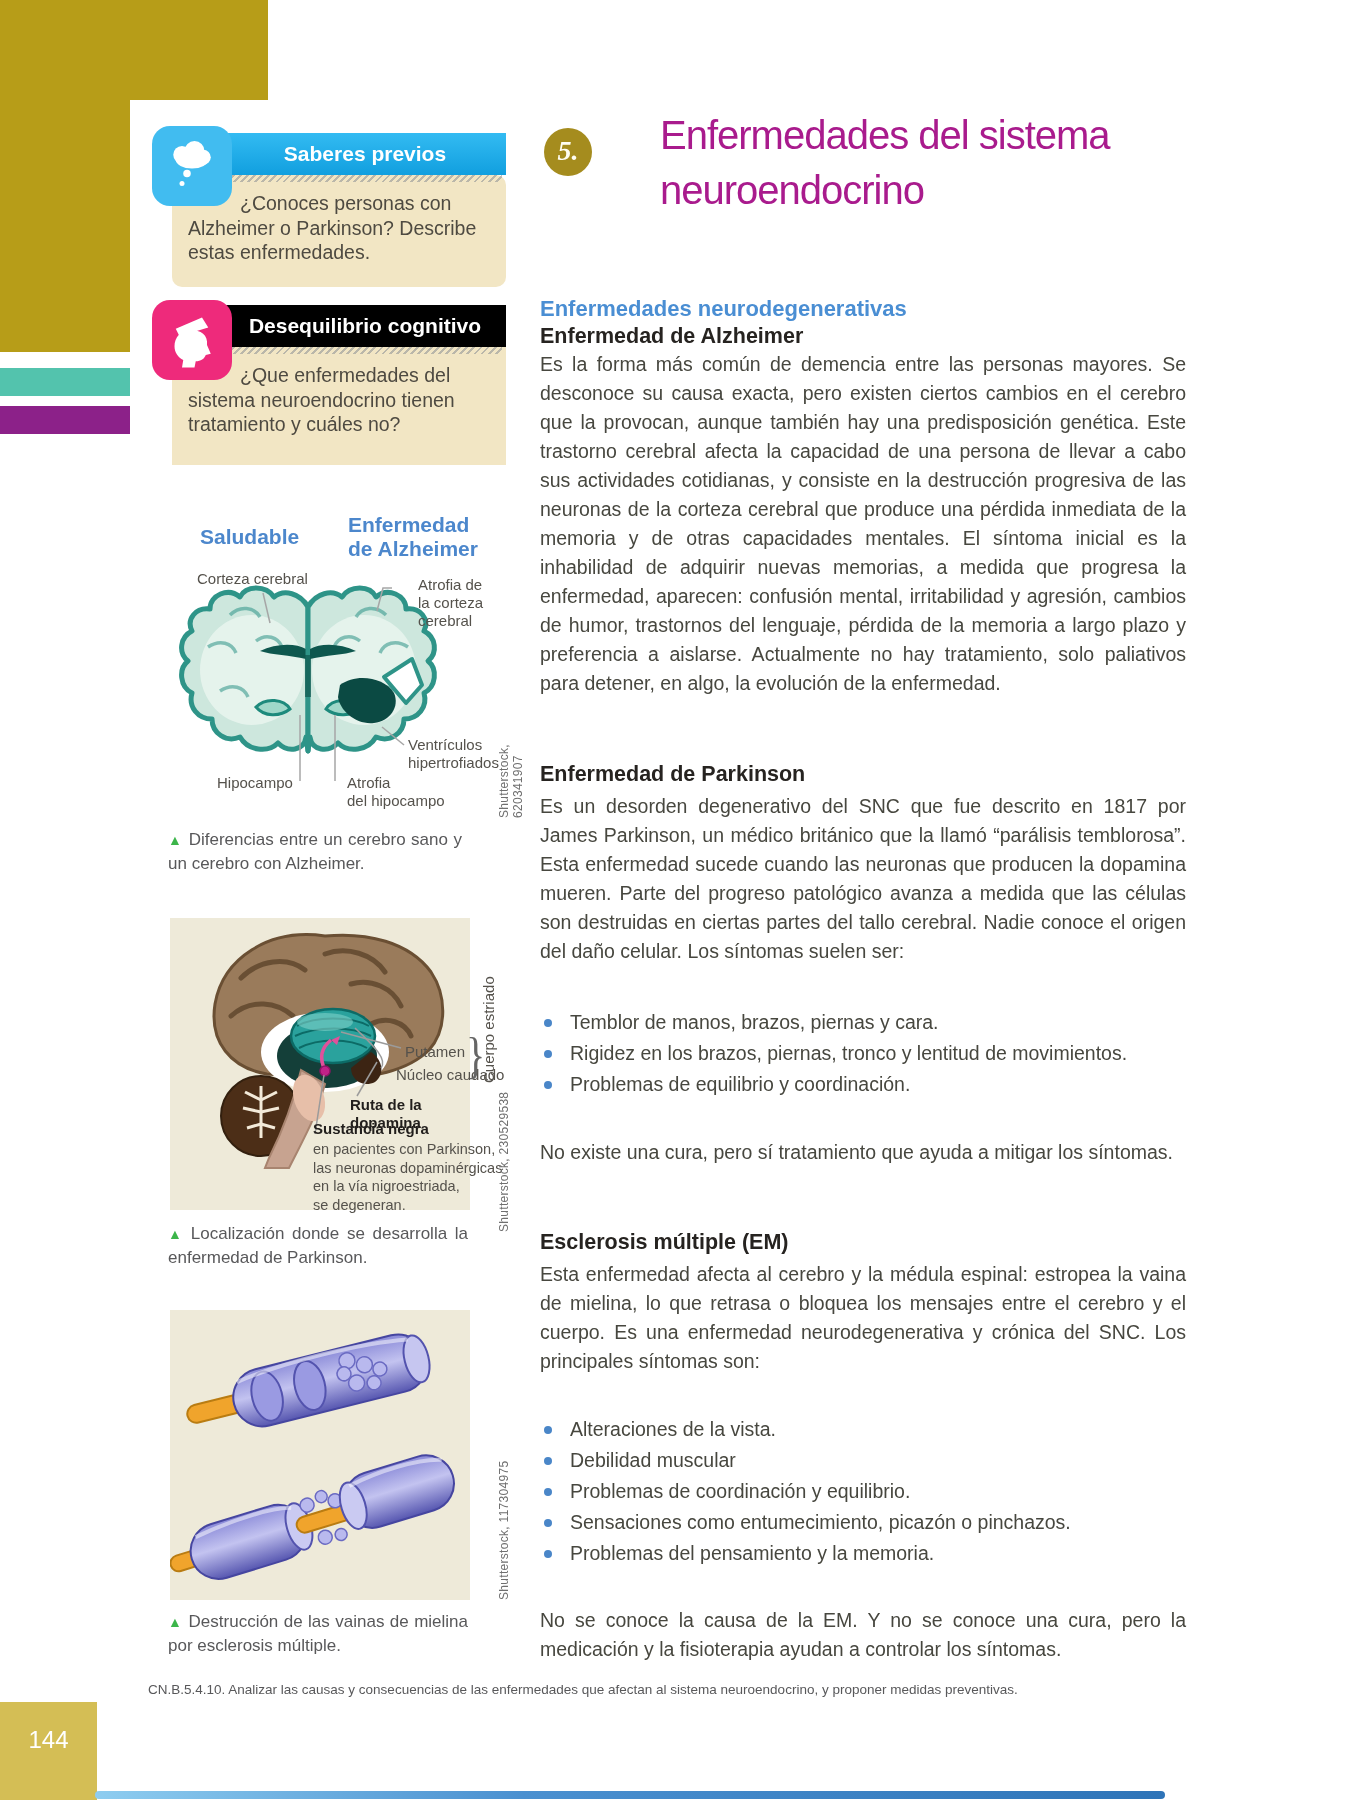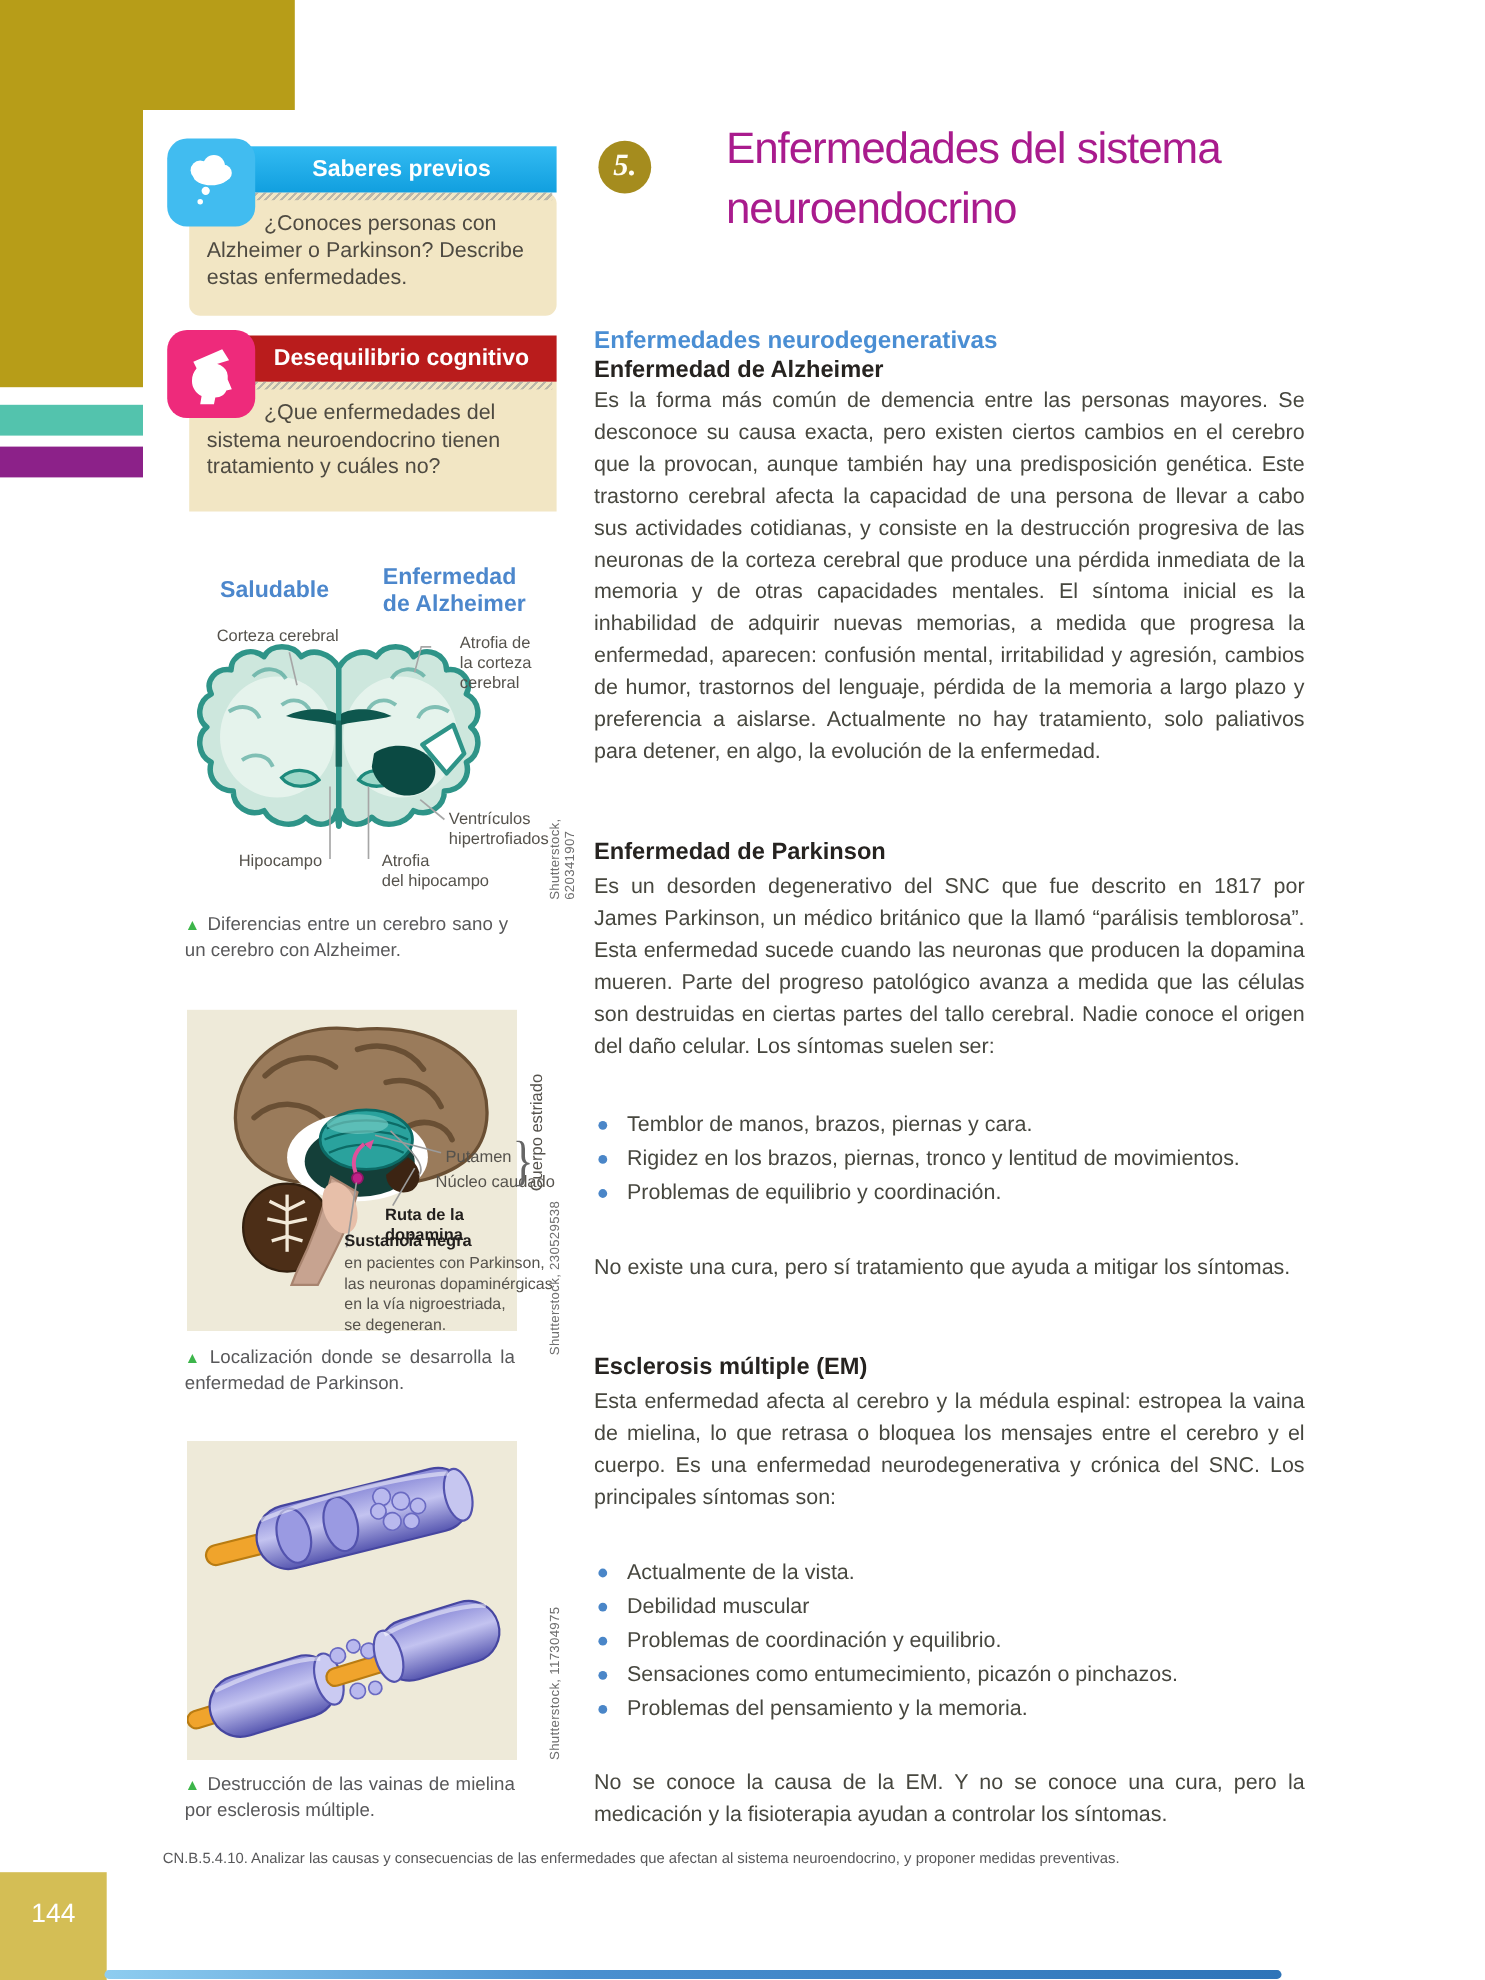--- a/index.html
+++ b/index.html
@@ -17,21 +17,21 @@
         background:linear-gradient(90deg,#8ecdf0,#4a90d0 40%,#2e74b8);}
 
   
   .tile{position:absolute;width:80px;height:80px;border-radius:18px;z-index:3;}
   .tile svg{position:absolute;left:10px;top:10px;}
   .tile-blue{left:152px;top:126px;background:#41bcf0;}
   .tile-pink{left:152px;top:300px;background:#ee2a7b;}
   .bar{position:absolute;left:166px;width:340px;height:42px;color:#fff;font-weight:bold;
        font-size:21px;text-align:center;line-height:42px;padding-left:58px;box-sizing:border-box;z-index:2;}
   .bar-blue{top:133px;background:linear-gradient(#33bbf2,#119fdf);}
-  .bar-pink{top:305px;background:#b91c1c;}
+  .bar-pink{top:305px;background:#000000;}
   .hatch{position:absolute;left:176px;width:326px;height:7px;opacity:.55;z-index:2;
        background:repeating-linear-gradient(135deg,#8c9094 0 2px,transparent 2px 5px);}
   .hatch-1{top:175px;} .hatch-2{top:347px;}
   .activity-body{position:absolute;left:172px;width:334px;background:#f2e6c4;color:#4e4a41;
        font-size:19.5px;line-height:24.5px;padding:16px 14px 14px 16px;box-sizing:border-box;text-indent:52px;}
   .ab-1{top:175px;height:112px;border-radius:10px;}
   .ab-2{top:347px;height:118px;}
 
   
   .figlabel{position:absolute;font-size:15px;line-height:18px;color:#55524c;white-space:pre-line;}
@@ -269,21 +269,21 @@
   <ul class="bullets" style="top:1008px;">
     <li>Temblor de manos, brazos, piernas y cara.</li>
     <li>Rigidez en los brazos, piernas, tronco y lentitud de movimientos.</li>
     <li>Problemas de equilibrio y coordinación.</li>
   </ul>
   <p class="body-p" style="top:1138px;">No existe una cura, pero sí tratamiento que ayuda a mitigar los síntomas.</p>
 
   <h3 class="h-dark" style="top:1230px;">Esclerosis múltiple (EM)</h3>
   <p class="body-p" style="top:1260px;">Esta enfermedad afecta al cerebro y la médula espinal: estropea la vaina de mielina, lo que retrasa o bloquea los mensajes entre el cerebro y el cuerpo. Es una enfermedad neurodegenerativa y crónica del SNC. Los principales síntomas son:</p>
   <ul class="bullets" style="top:1415px;">
-    <li>Actualmente de la vista.</li>
+    <li>Alteraciones de la vista.</li>
     <li>Debilidad muscular</li>
     <li>Problemas de coordinación y equilibrio.</li>
     <li>Sensaciones como entumecimiento, picazón o pinchazos.</li>
     <li>Problemas del pensamiento y la memoria.</li>
   </ul>
   <p class="body-p" style="top:1606px;">No se conoce la causa de la EM. Y no se conoce una cura, pero la medicación y la fisioterapia ayudan a controlar los síntomas.</p>
 
   <div class="footnote">CN.B.5.4.10. Analizar las causas y consecuencias de las enfermedades que afectan al sistema neuroendocrino, y proponer medidas preventivas.</div>
   <div class="gold-bottom">144</div>
   <div class="bottom-bar"></div>

